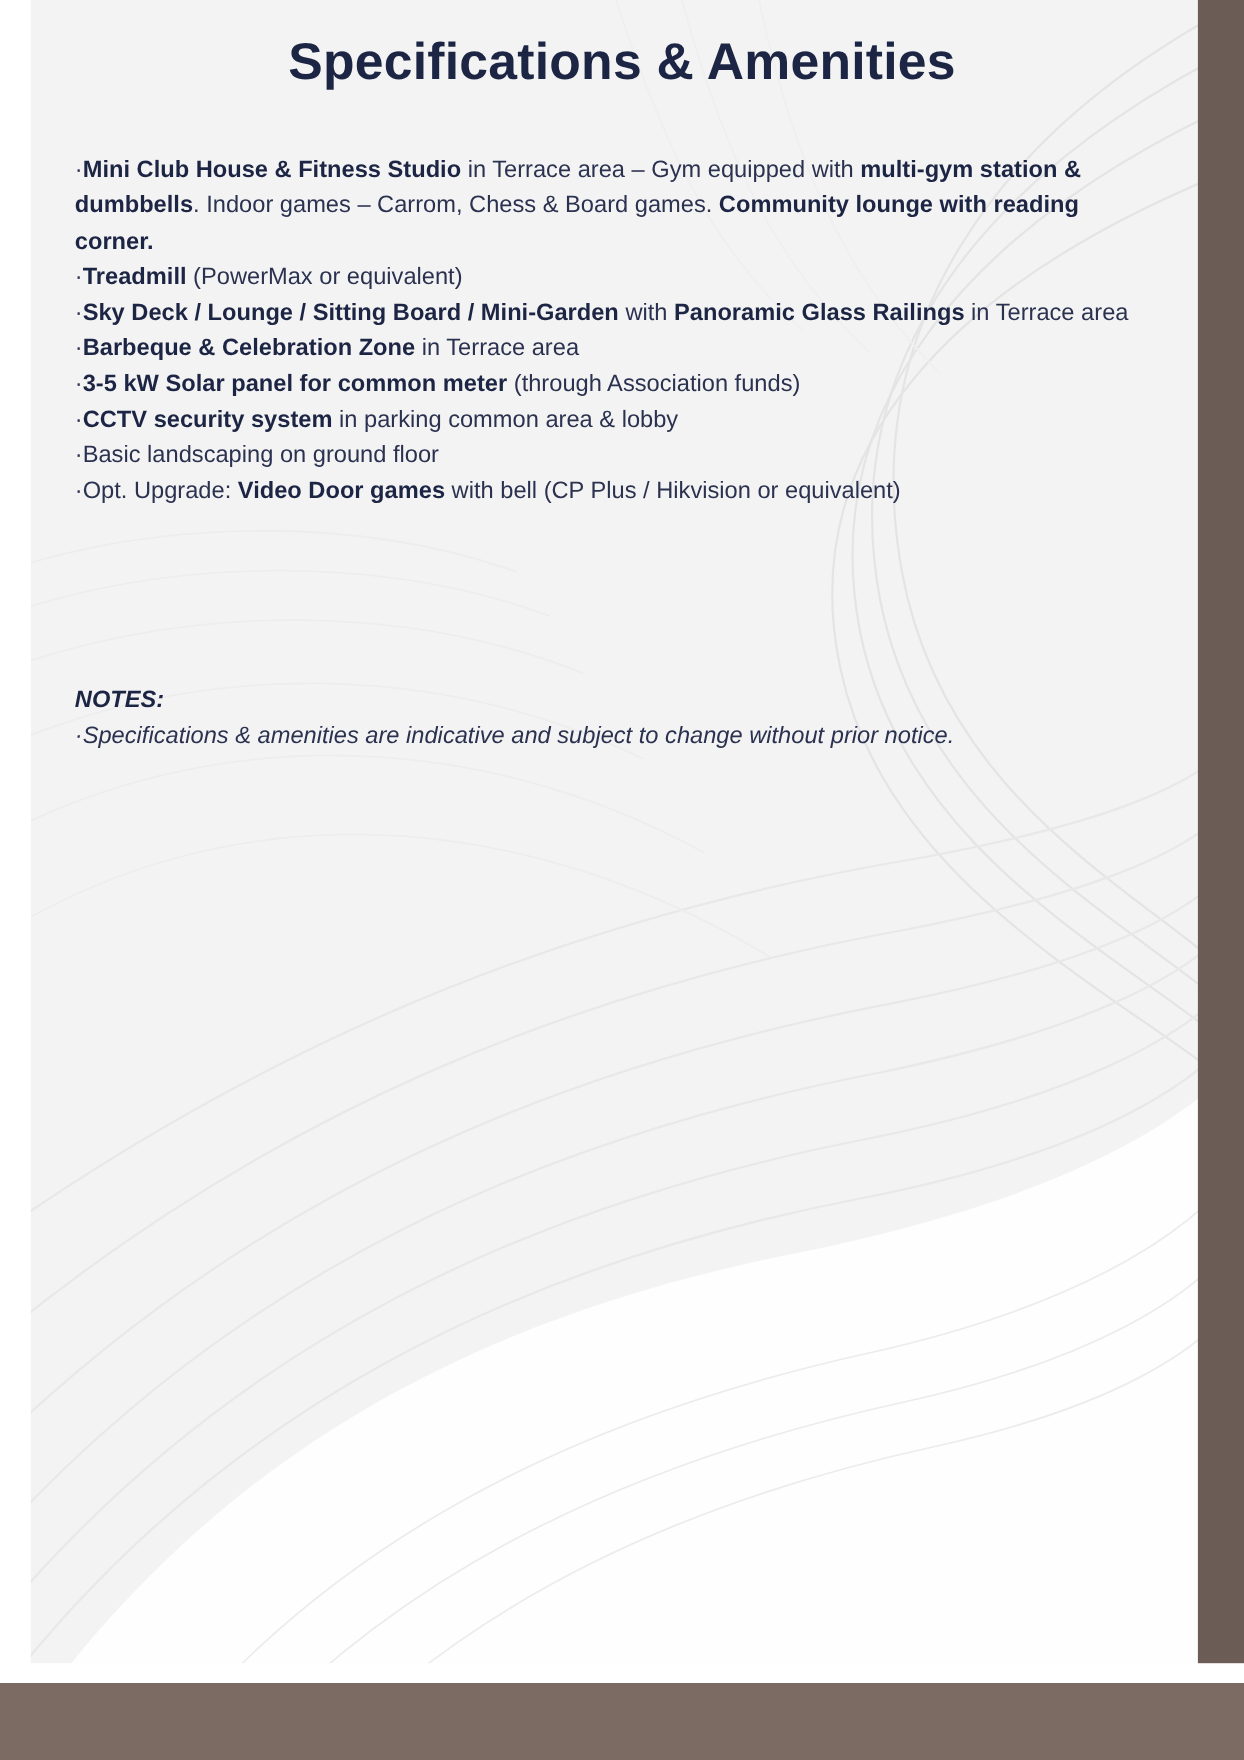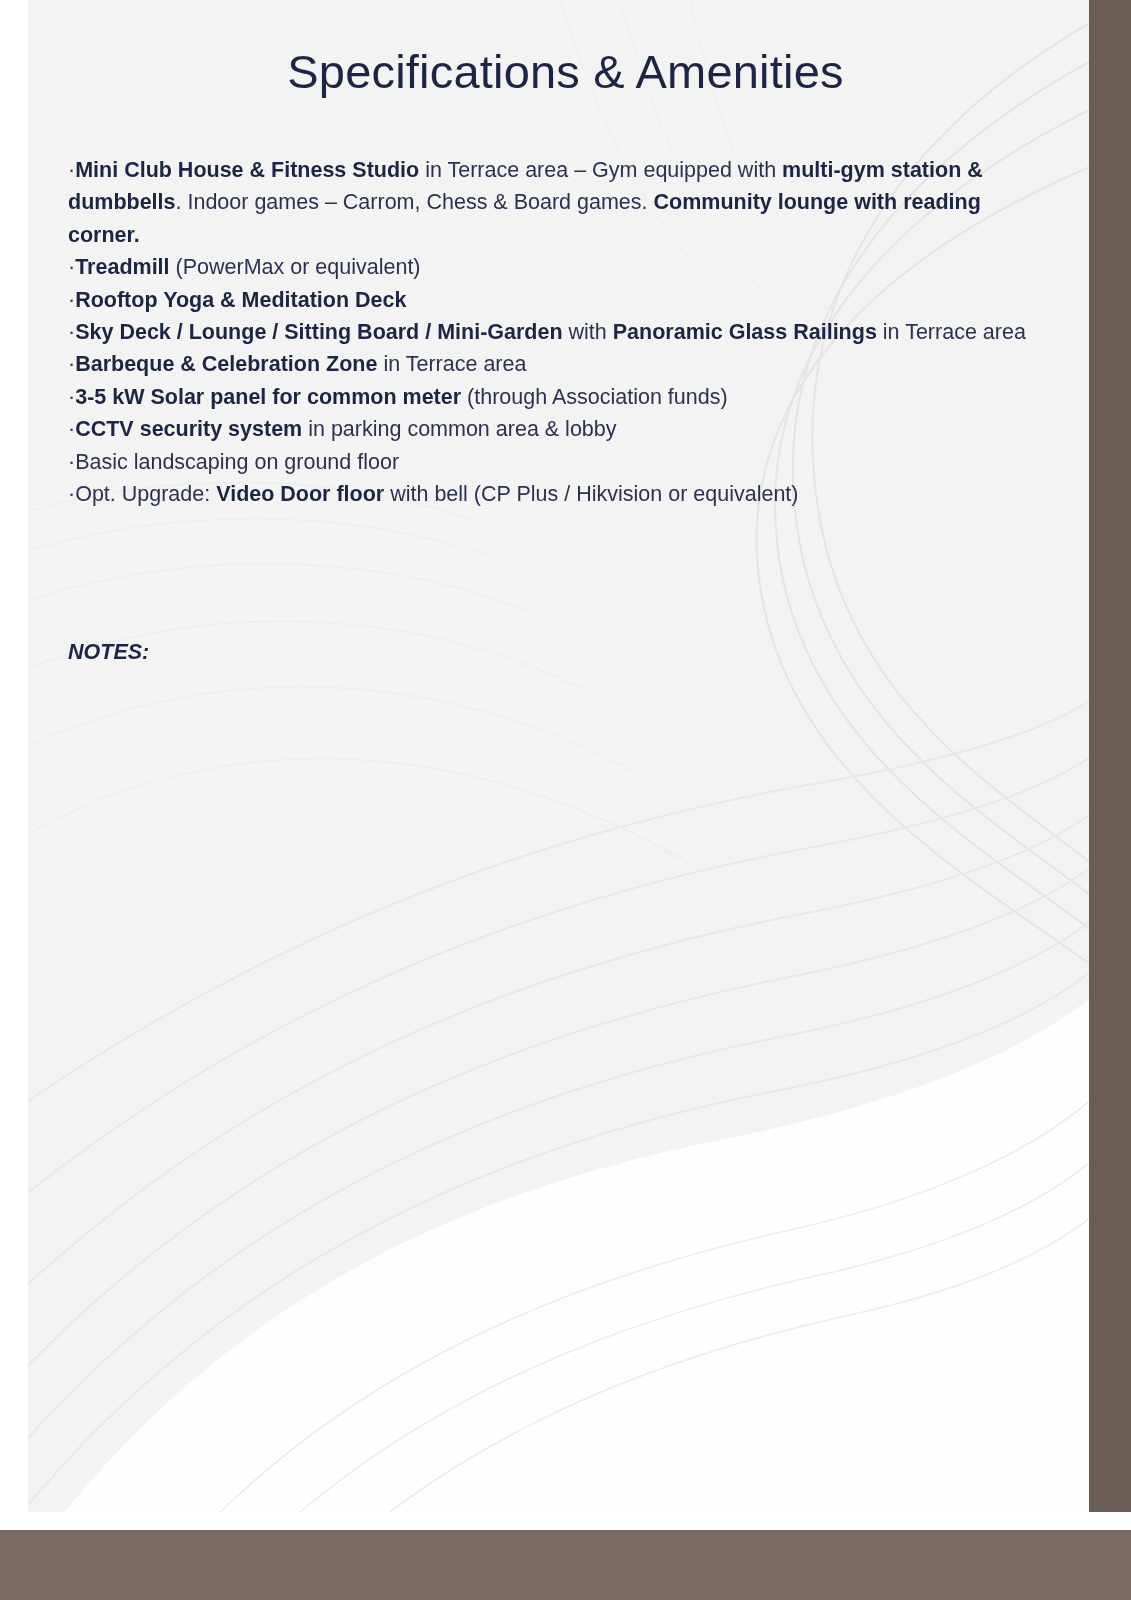--- a/index.html
+++ b/index.html
@@ -62,25 +62,25 @@
     width: 1131px;
     height: 18px;
     background: #ffffff;
     z-index: 4;
   }
   .content {
     position: relative;
     z-index: 5;
   }
   h1.title {
-    margin: 16px;
+    margin: 0;
     padding: 28px 0 0 0;
     text-align: center;
     font-size: 47px;
-    font-weight: 400;
+    font-weight: 700;
     color: #1d2544;
     letter-spacing: 0.2px;
   }
   .body-block {
     position: absolute;
     left: 68px;
     top: 138px;
     width: 975px;
     color: #1f2a4a;
     font-size: 21.5px;
@@ -158,29 +158,29 @@
   <div class="bottom-bar-inner"></div>
   <div class="bottom-bar"></div>
 
   <div class="content">
     <h1 class="title">Specifications &amp; Amenities</h1>
 
     <div class="body-block">
       <div>
           <div class="line"><span>·</span><b>Mini Club House &amp; Fitness Studio</b><span> in Terrace area – Gym equipped with </span><b>multi-gym station &amp; dumbbells</b><span>. Indoor games – Carrom, Chess &amp; Board games. </span><b>Community lounge with reading corner.</b></div>
           <div class="line"><span>·</span><b>Treadmill</b><span> (PowerMax or equivalent)</span></div>
-          <div class="line"><span>·</span><b>Rooftop Yoga &amp; Meditation Deck</b></div>
           <div class="line"><span>·</span><b>Sky Deck / Lounge / Sitting Board / Mini-Garden</b><span> with </span><b>Panoramic Glass Railings</b><span> in Terrace area</span></div>
           <div class="line"><span>·</span><b>Barbeque &amp; Celebration Zone</b><span> in Terrace area</span></div>
           <div class="line"><span>·</span><b>3-5 kW Solar panel for common meter</b><span> (through Association funds)</span></div>
           <div class="line"><span>·</span><b>CCTV security system</b><span> in parking common area &amp; lobby</span></div>
           <div class="line"><span>·</span><span>Basic landscaping on ground floor</span></div>
-          <div class="line"><span>·</span><span>Opt. Upgrade: </span><b>Video Door floor</b><span> with bell (CP Plus / Hikvision or equivalent)</span></div>
+          <div class="line"><span>·</span><span>Opt. Upgrade: </span><b>Video Door games</b><span> with bell (CP Plus / Hikvision or equivalent)</span></div>
         </div>
     </div>
 
     <div class="notes-block">
       <div class="section-head">NOTES:</div>
       <div>
+          <div class="line"><span>·</span><span>Specifications &amp; amenities are indicative and subject to change without prior notice.</span></div>
         </div>
     </div>
   </div>
 </div>
 
 </body></html>

